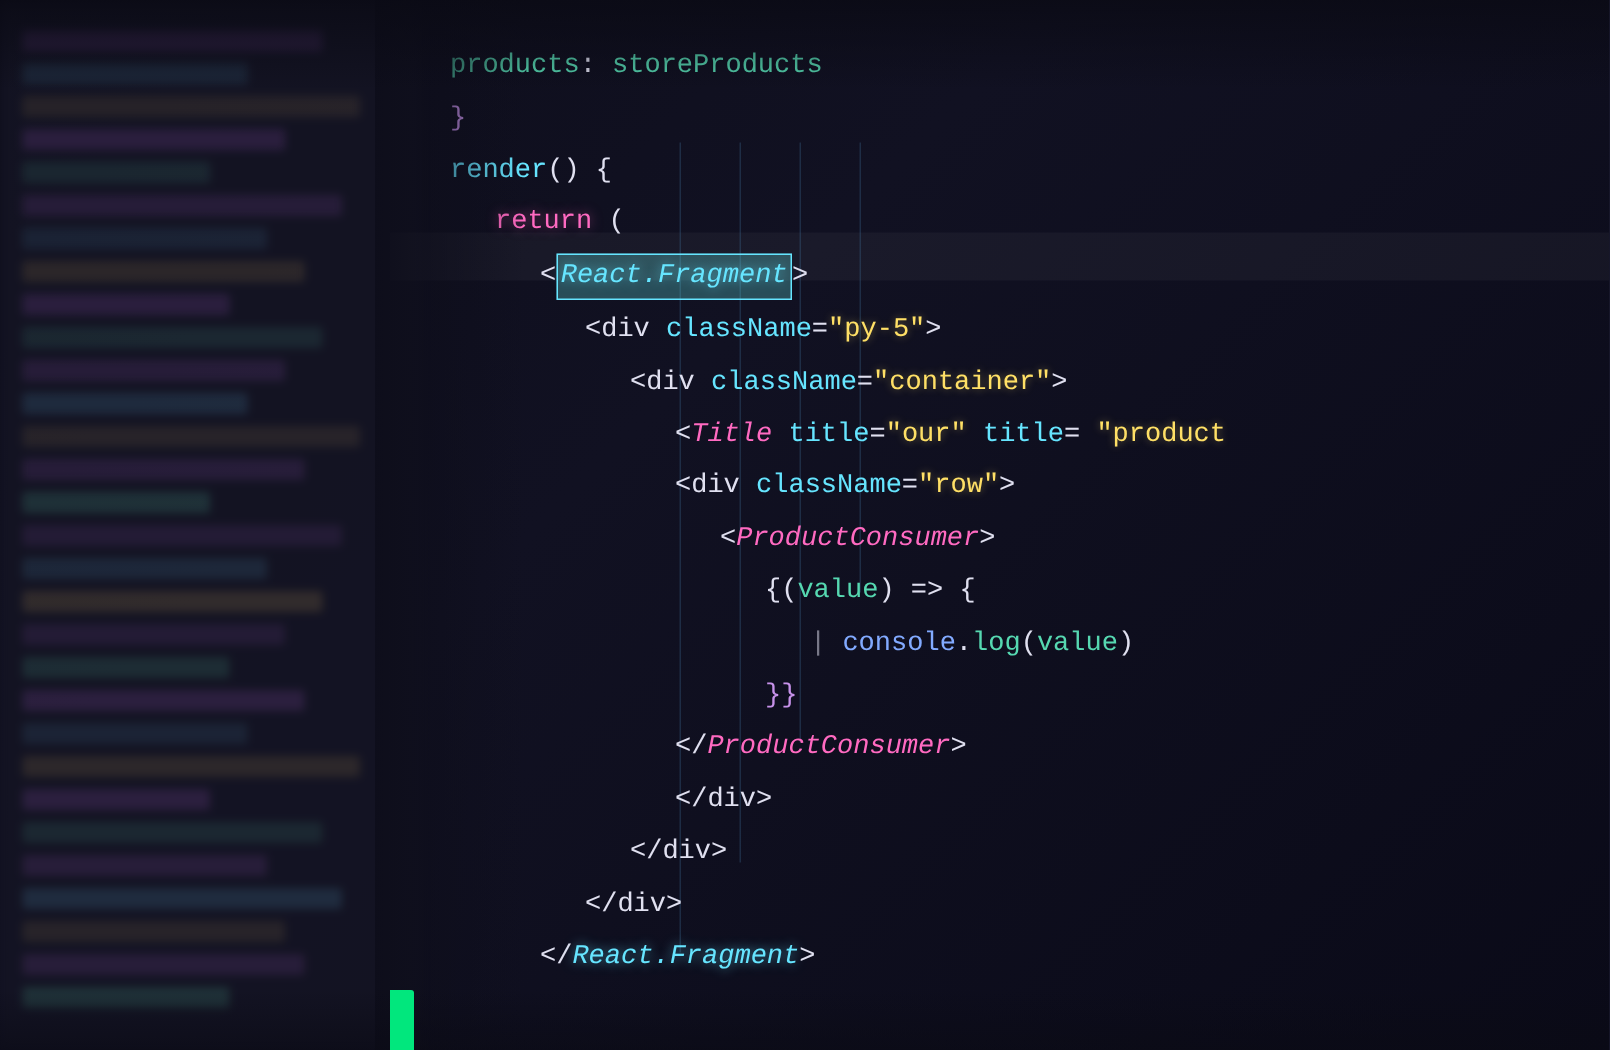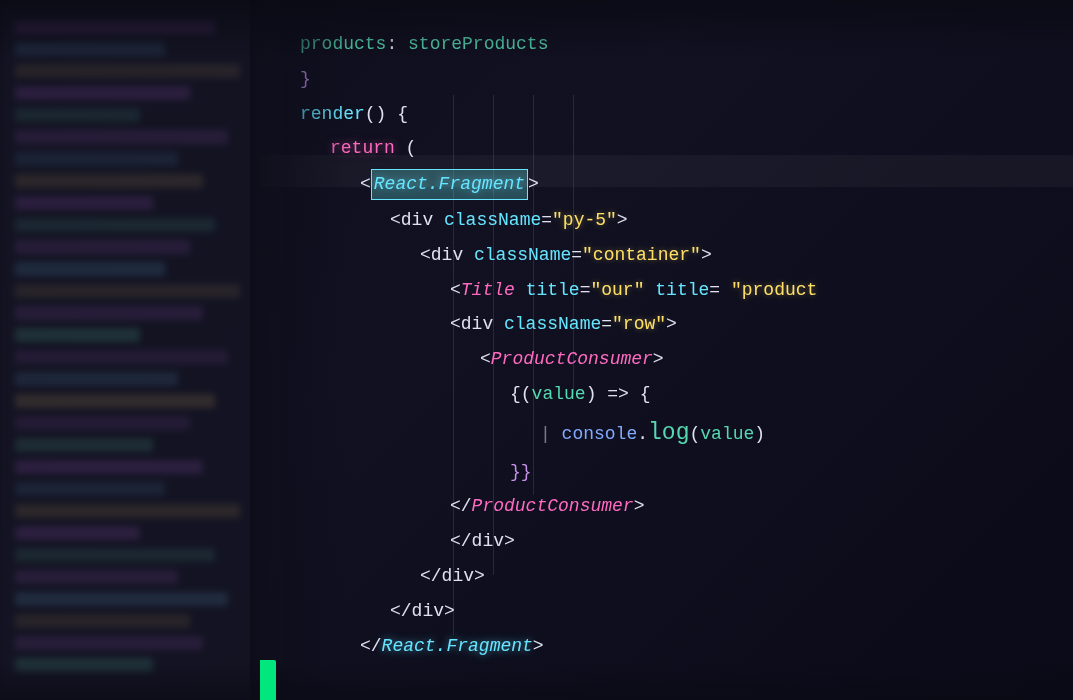--- a/index.html
+++ b/index.html
@@ -278,21 +278,21 @@
     <div class="code-line" style="padding-left:210px;">
       <span class="c-white" style="font-size:18px;">{(</span>
       <span class="c-teal" style="font-size:18px;">value</span>
       <span class="c-white" style="font-size:18px;">) =&gt; {</span>
     </div>
 
     <div class="code-line" style="padding-left:240px;">
       <span class="c-white" style="font-size:18px; opacity:0.5;">|&nbsp;</span>
       <span class="c-blue" style="font-size:18px;">console</span>
       <span class="c-white" style="font-size:18px;">.</span>
-      <span class="c-teal" style="font-size:23px;">log</span>
+      <span class="c-teal" style="font-size:18px;">log</span>
       <span class="c-white" style="font-size:18px;">(</span>
       <span class="c-teal" style="font-size:18px;">value</span>
       <span class="c-white" style="font-size:18px;">)</span>
     </div>
 
     <div class="code-line" style="padding-left:210px;">
       <span class="c-purple" style="font-size:18px;">}}</span>
     </div>
 
     <div class="code-line indent-6">

